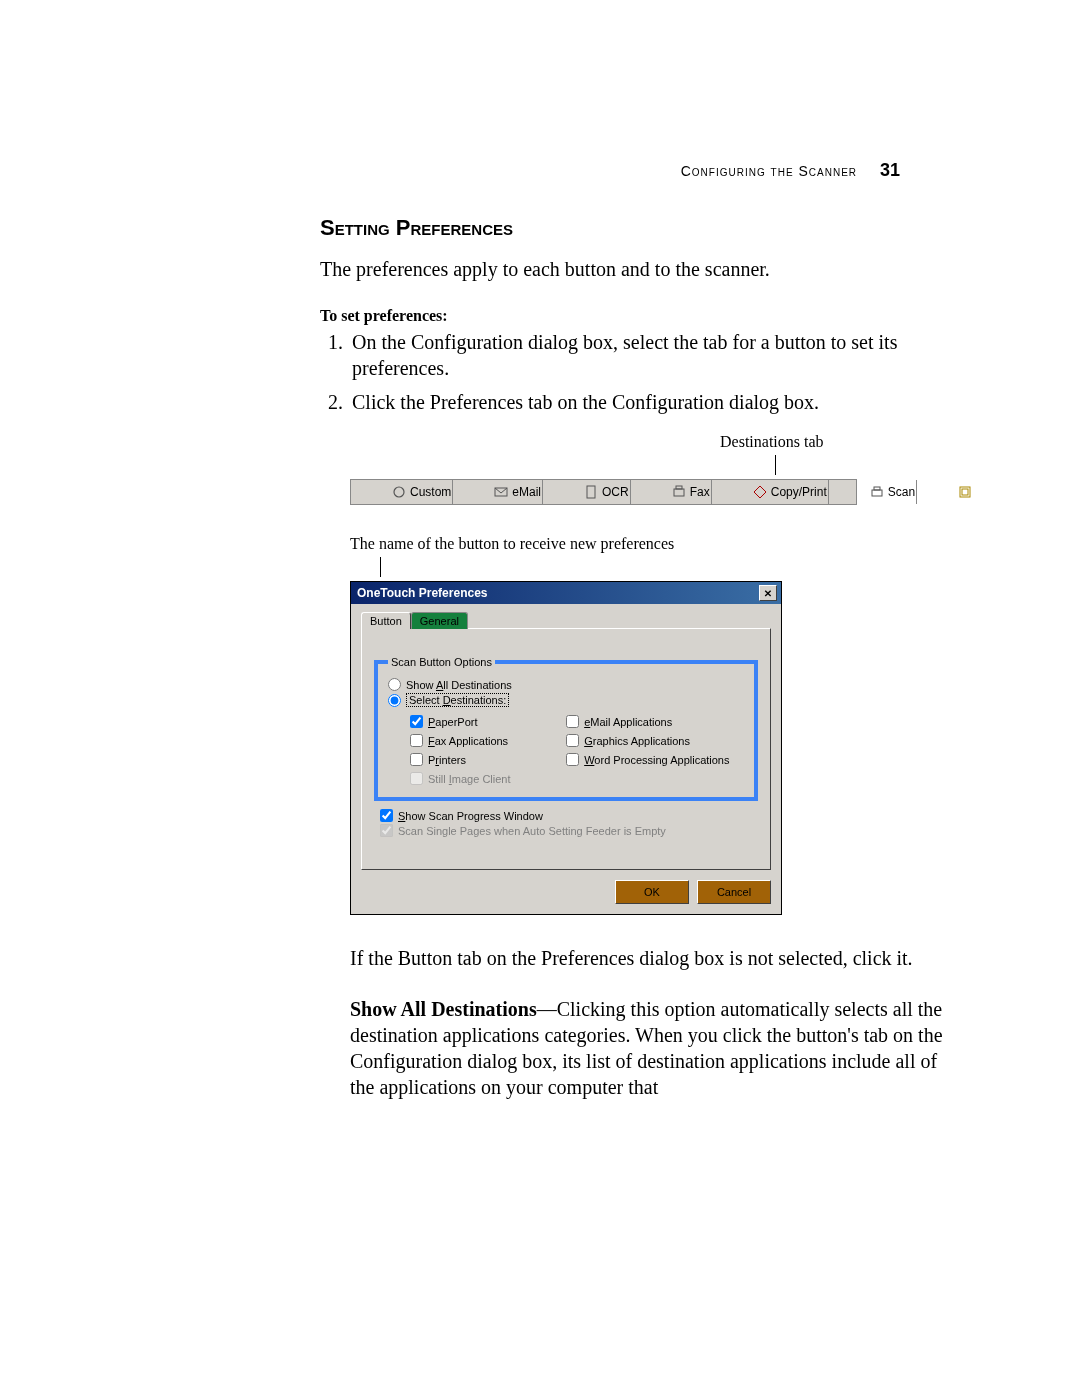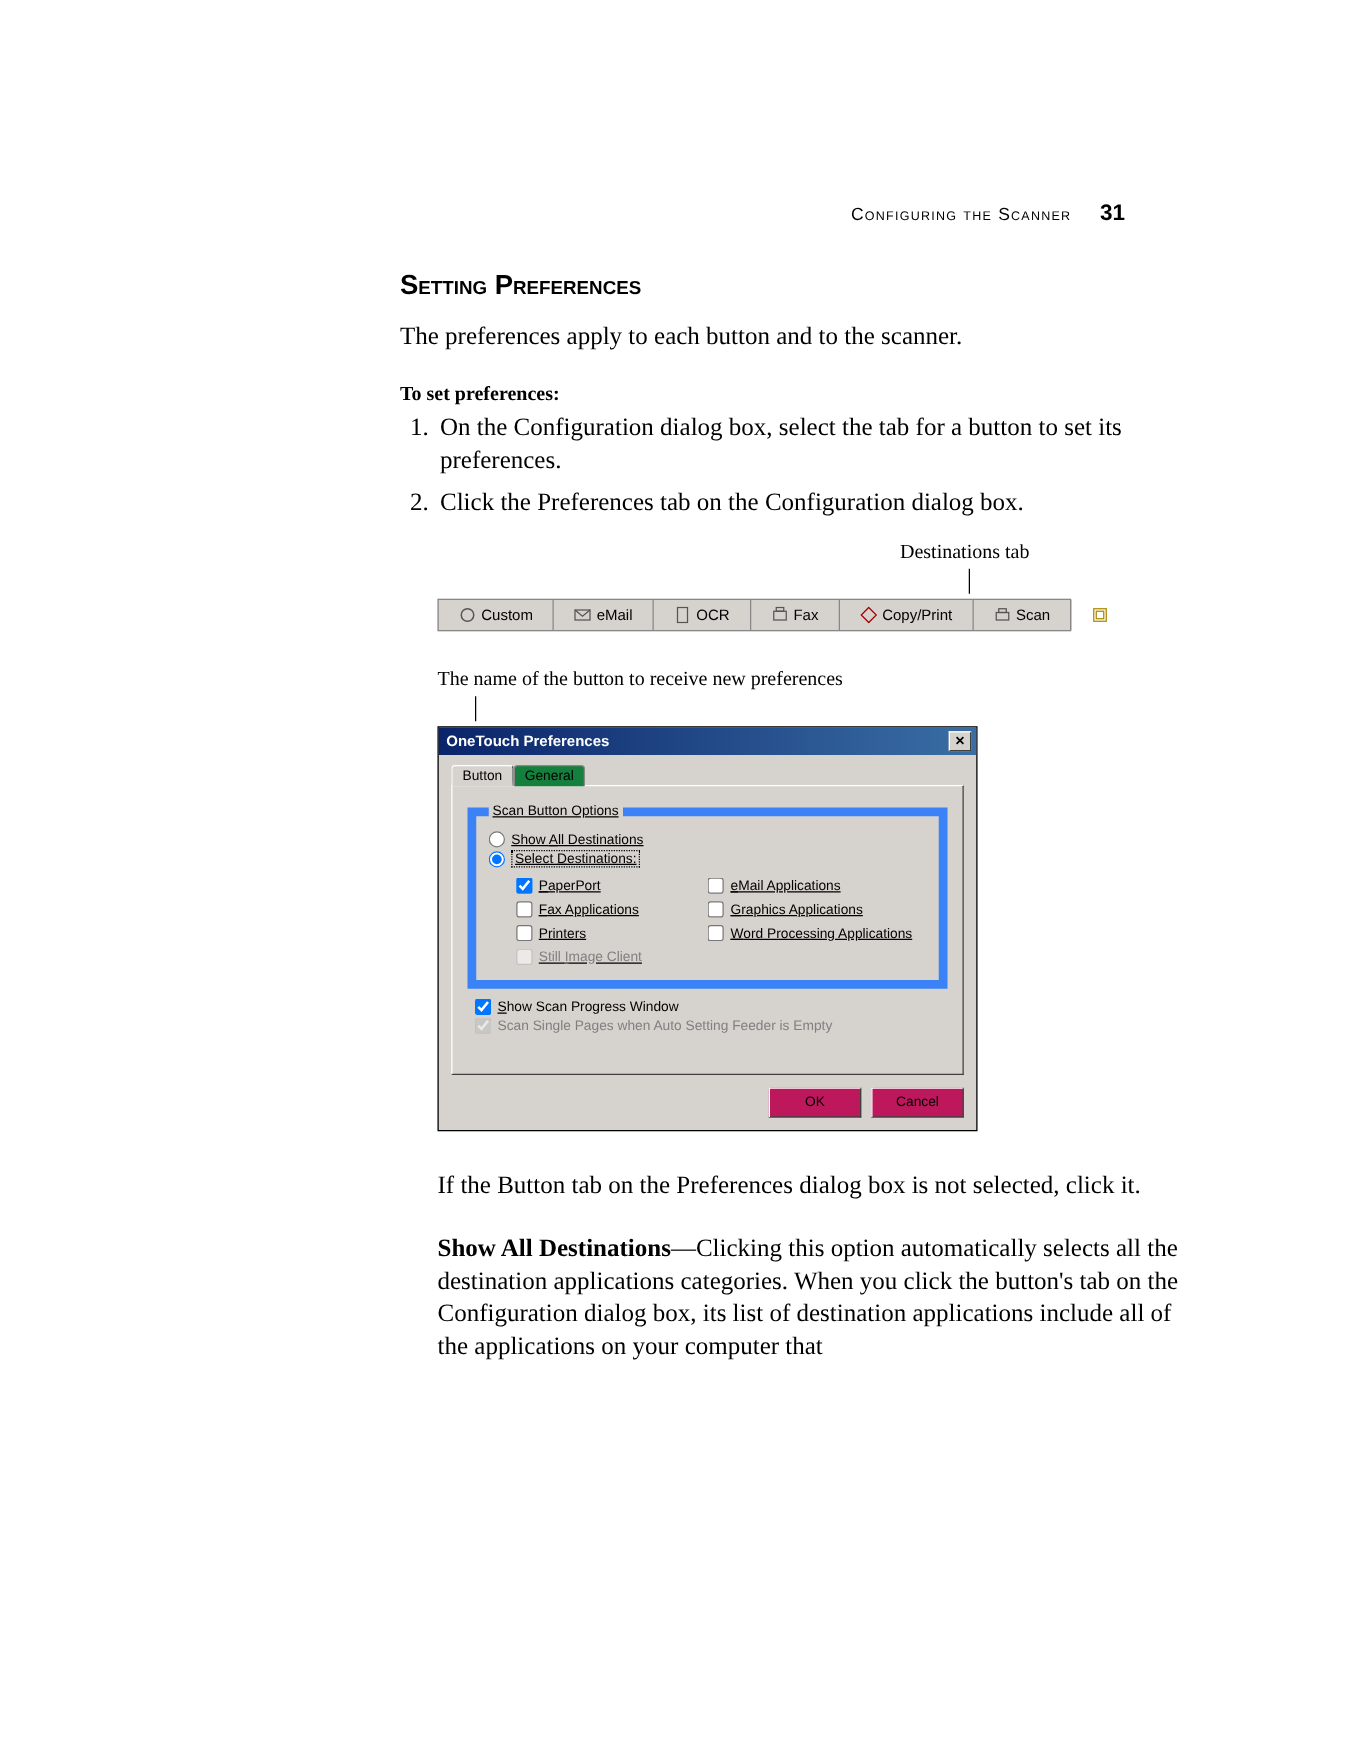--- a/index.html
+++ b/index.html
@@ -90,24 +90,25 @@
     border: 1px solid #888;
     background: #d6d3ce;
     font-family: 'MS Sans Serif', Tahoma, Arial, sans-serif;
     font-size: 12px;
     height: 24px;
     width: 505px;
   }
   .tab {
     display: flex;
     align-items: center;
-    padding: 0 16px;
+    padding: 0 1px;
     border-right: 1px solid #888;
     gap: 4px;
     white-space: nowrap;
+    margin-left: 40px;
   }
   .tab:last-child { border-right: none; }
   .tab .icon {
     width: 14px;
     height: 14px;
     display: inline-block;
   }
   
   .dlg-wrap {
     margin: 0 0 30px 30px;
@@ -170,24 +171,23 @@
     border-top: 1px solid #fff;
     border-left: 1px solid #fff;
     border-right: 1px solid #404040;
     border-bottom: 1px solid #404040;
     padding: 10px 12px 30px 12px;
     min-height: 190px;
     background: #d6d3ce;
     position: relative;
   }
   fieldset.group {
-    border: 7px solid #3b82f6;
-    margin: 4px 0 8px 0;
+    border: 4px solid #3b82f6;
+    margin: 17px 0 8px 0;
     padding: 8px 10px 10px 10px;
-    text-decoration: underline;
   }
   fieldset.group legend {
     font-size: 11px;
     padding: 0 3px;
     background: #d6d3ce;
   }
   .radio-row, .check-row {
     display: flex;
     align-items: center;
     gap: 5px;
@@ -215,21 +215,21 @@
   }
   .dlg-buttons {
     display: flex;
     justify-content: flex-end;
     gap: 8px;
     padding: 0 10px 10px 0;
   }
   .btn {
     width: 72px;
     height: 22px;
-    background: #be185d;
+    background: #a16207;
     border-top: 1px solid #fff;
     border-left: 1px solid #fff;
     border-right: 1px solid #404040;
     border-bottom: 1px solid #404040;
     font-family: 'MS Sans Serif', Tahoma, Arial, sans-serif;
     font-size: 11px;
     display: flex;
     align-items: center;
     justify-content: center;
   }

